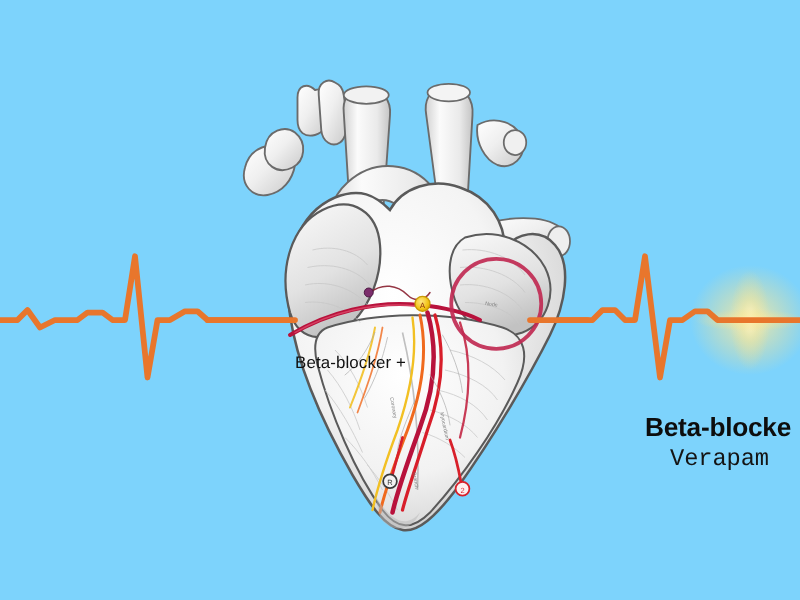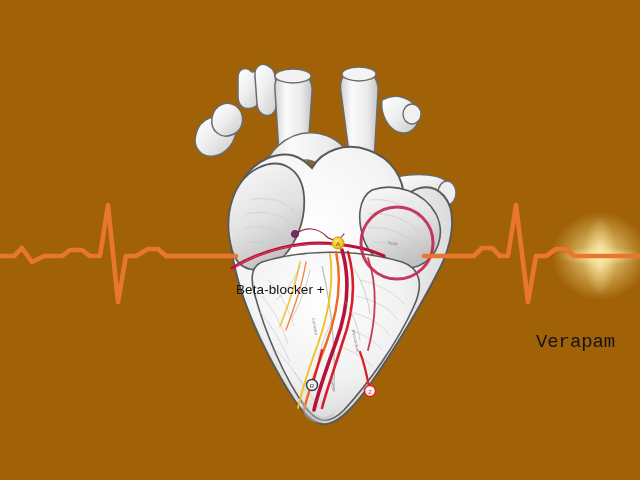--- a/index.html
+++ b/index.html
@@ -8,21 +8,21 @@
     padding: 0;
     background: #ffffff;
   }
   body {
     font-family: "Liberation Sans", sans-serif;
   }
   #stage {
     position: relative;
     width: 640px;
     height: 480px;
-    background: #a16207;
+    background: #7dd3fc;
     overflow: hidden;
   }
   #art {
     position: absolute;
     left: 0;
     top: 0;
     width: 640px;
     height: 480px;
   }
   .label-overlay {
@@ -262,16 +262,17 @@
 
     <g>
       <line x1="166" y1="256" x2="236" y2="256" stroke="#E8762C" stroke-width="4.6" stroke-linecap="round"></line>
       <line x1="424" y1="256" x2="470" y2="256" stroke="#E8762C" stroke-width="4.6" stroke-linecap="round"></line>
     </g>
   </svg>
 
   <div class="label-overlay" id="label-heart">Beta-blocker +</div>
 
   <div id="callout">
+    <div class="line1">Beta-blocke</div>
     <div class="line2">Verapam</div>
   </div>
 
 </div>
 
 </body></html>

